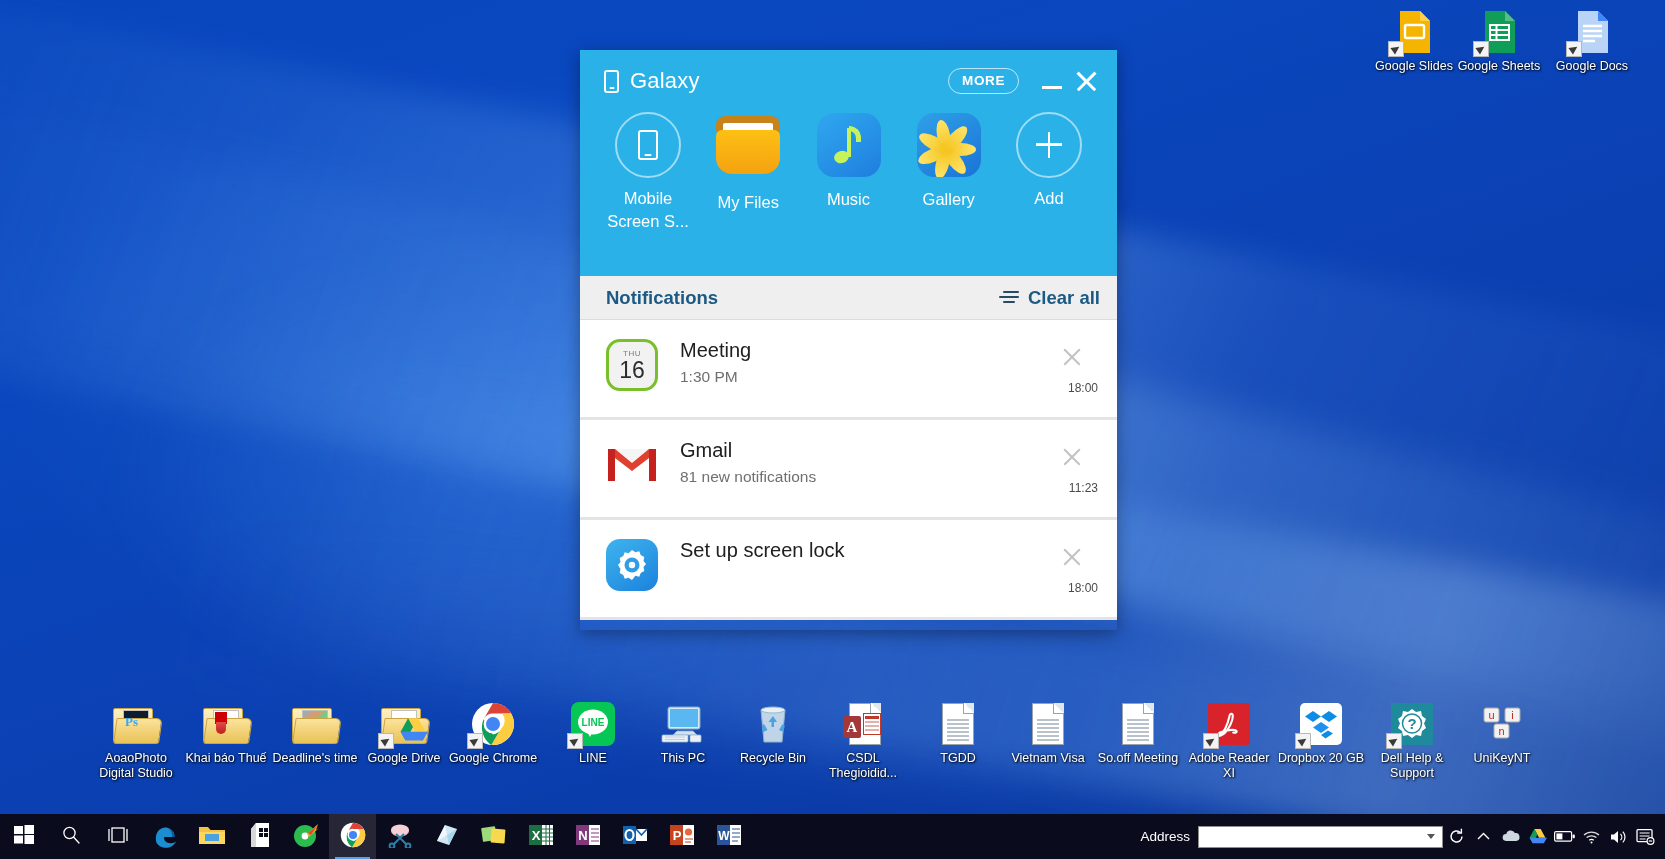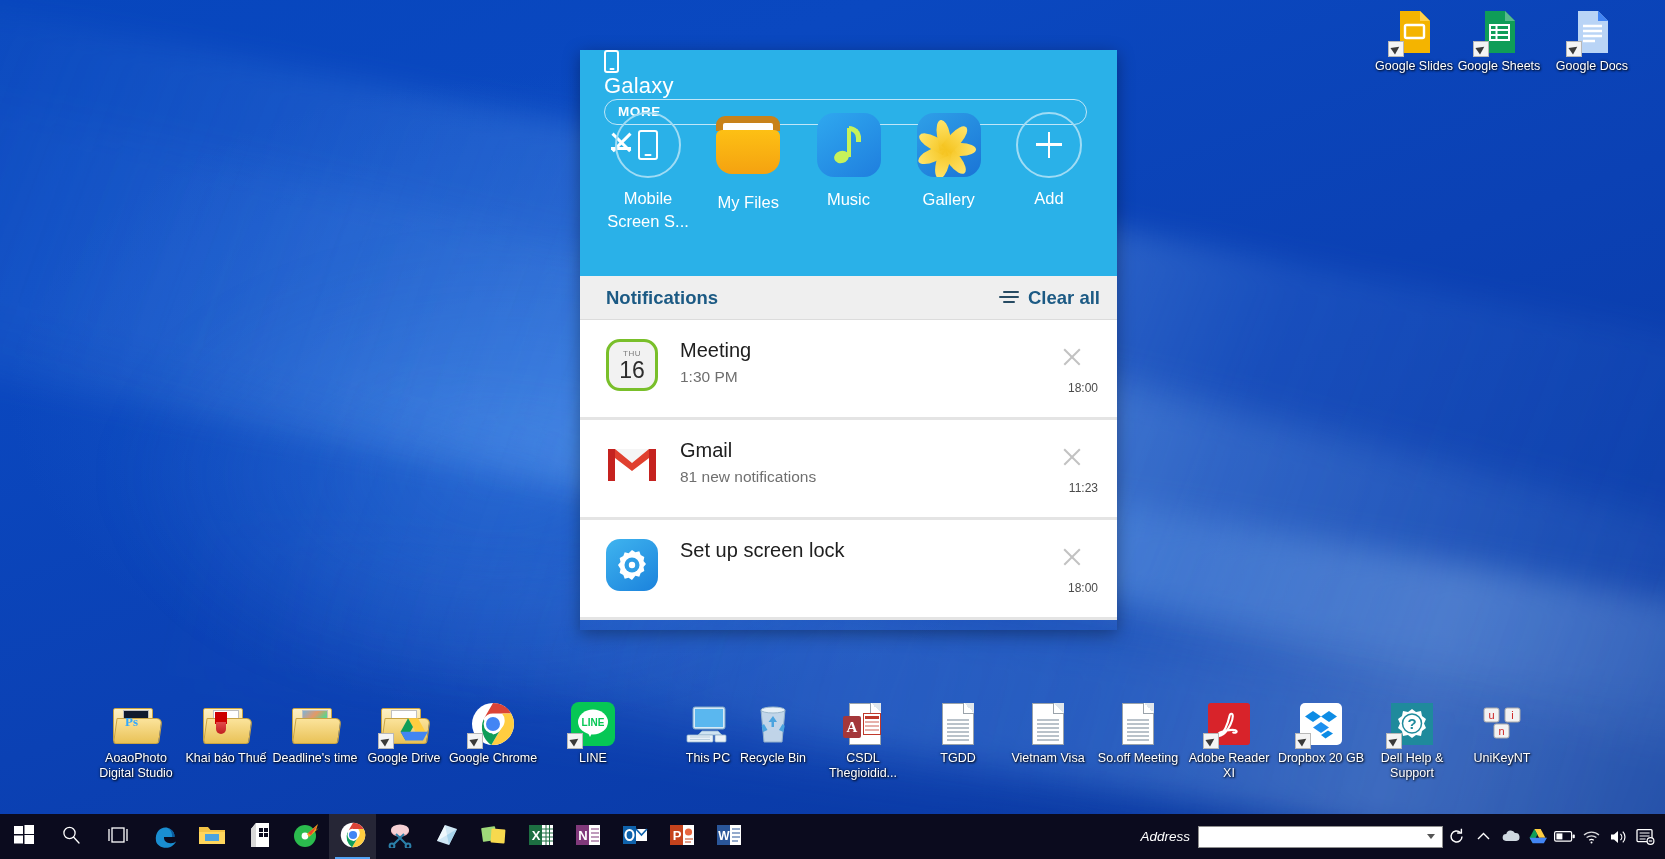--- a/index.html
+++ b/index.html
@@ -102,21 +102,21 @@
 
   
   #galaxy {
     position: absolute; left: 580px; top: 50px; width: 537px; height: 580px;
     box-shadow: 0 4px 16px rgba(0,0,0,0.35);
     font-family: "Liberation Sans", sans-serif;
   }
   #galaxy-header {
     background: #2ab1e8; height: 226px; position: relative;
   }
-  .titlebar { height: 62px; display: flex; padding: 0 14px 0 24px; flex-direction: column; }
+  .titlebar { height: 62px; display: flex; align-items: center; padding: 0 14px 0 24px; }
   .tb-phone {
     width: 15px; height: 23px; border: 2.2px solid #fff; border-radius: 3px;
     position: relative; margin-right: 11px; flex: 0 0 auto;
   }
   .tb-phone::after {
     content: ""; position: absolute; left: 50%; bottom: 1.5px; transform: translateX(-50%);
     width: 5px; height: 1.6px; background: #fff; border-radius: 1px;
   }
   .tb-title { color: #fff; font-size: 22px; letter-spacing: .2px; }
   .tb-spacer { flex: 1; }
@@ -262,21 +262,21 @@
   }
   .tb-item {
     width: 47px; height: 45px; display: flex; align-items: center; justify-content: center;
     position: relative; cursor: pointer;
   }
   .tb-item.active { background: #262636; }
   .tb-item.active::after {
     content: ""; position: absolute; left: 6px; right: 6px; bottom: 0; height: 2.5px; background: #53a3f5;
   }
   #addr-wrap { margin-left: auto; display: flex; align-items: center; padding-right: 6px; }
-  .addr-label { color: #fff; font-size: 13.5px; margin-right: 8px; font-style: italic; }
+  .addr-label { color: #fff; font-size: 13.5px; margin-right: 8px; }
   .addr-box {
     width: 245px; height: 22px; background: #fff; border: 1px solid #8e8e8e;
     display: flex; align-items: center; padding: 0 4px; font-size: 12px; color: #111;
   }
   .addr-box .val { flex: 1; }
   .addr-caret {
     width: 0; height: 0; border-left: 4.5px solid transparent; border-right: 4.5px solid transparent;
     border-top: 5px solid #555; margin-right: 3px;
   }
   .tray-btn {
@@ -405,21 +405,21 @@
         <rect x="2" y="2" width="44" height="44" rx="8" fill="#06c755"></rect>
         <ellipse cx="24" cy="22" rx="15" ry="12.5" fill="#fff"></ellipse>
         <path d="M18 31 l3 6 l3 -6 Z" fill="#fff"></path>
         <text x="24" y="26" font-size="10" font-weight="bold" fill="#06c755" text-anchor="middle" font-family="Liberation Sans, sans-serif">LINE</text>
       </svg>
       <div class="shortcut-arrow"></div>
     </div>
     <div class="lbl">LINE</div>
   </div>
 
-  <div class="dicon" style="left:662px; top:700px;text-align:center;">
+  <div class="dicon" style="left:637px; top:700px;text-align:center;">
     <div class="glyph">
       <svg width="48" height="48" viewBox="0 0 48 48">
         <rect x="9" y="7" width="32" height="22" rx="2" fill="#d6e9f7" stroke="#7fa9c9"></rect>
         <rect x="11" y="9" width="28" height="18" fill="#5ab7ef"></rect>
         <path d="M18 31 h16 l4 4 H14 Z" fill="#cfe3f2" stroke="#8fb3cd" stroke-width="0.8"></path>
         <rect x="3" y="35" width="26" height="7" rx="1" fill="#eaf2f8" stroke="#9bb8cd" stroke-width="0.8"></rect>
         <path d="M6 37 h20 M6 39.5 h20" stroke="#b6cbdb" stroke-width="0.9"></path>
         <rect x="31" y="35" width="11" height="7" rx="1" fill="#eaf2f8" stroke="#9bb8cd" stroke-width="0.8"></rect>
       </svg>
     </div>

